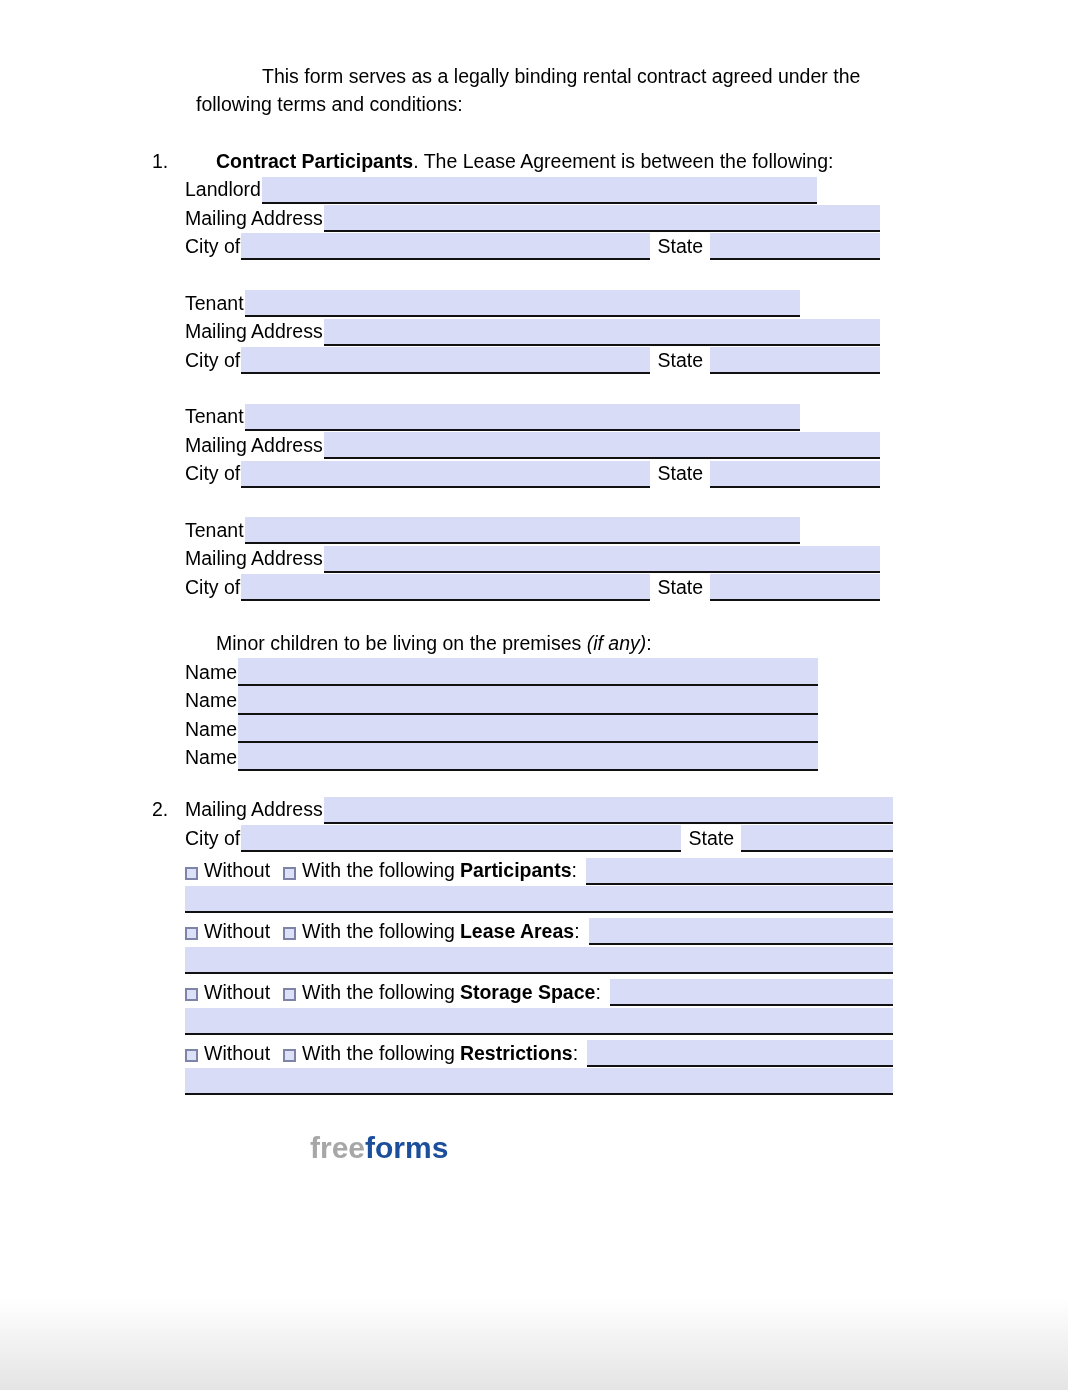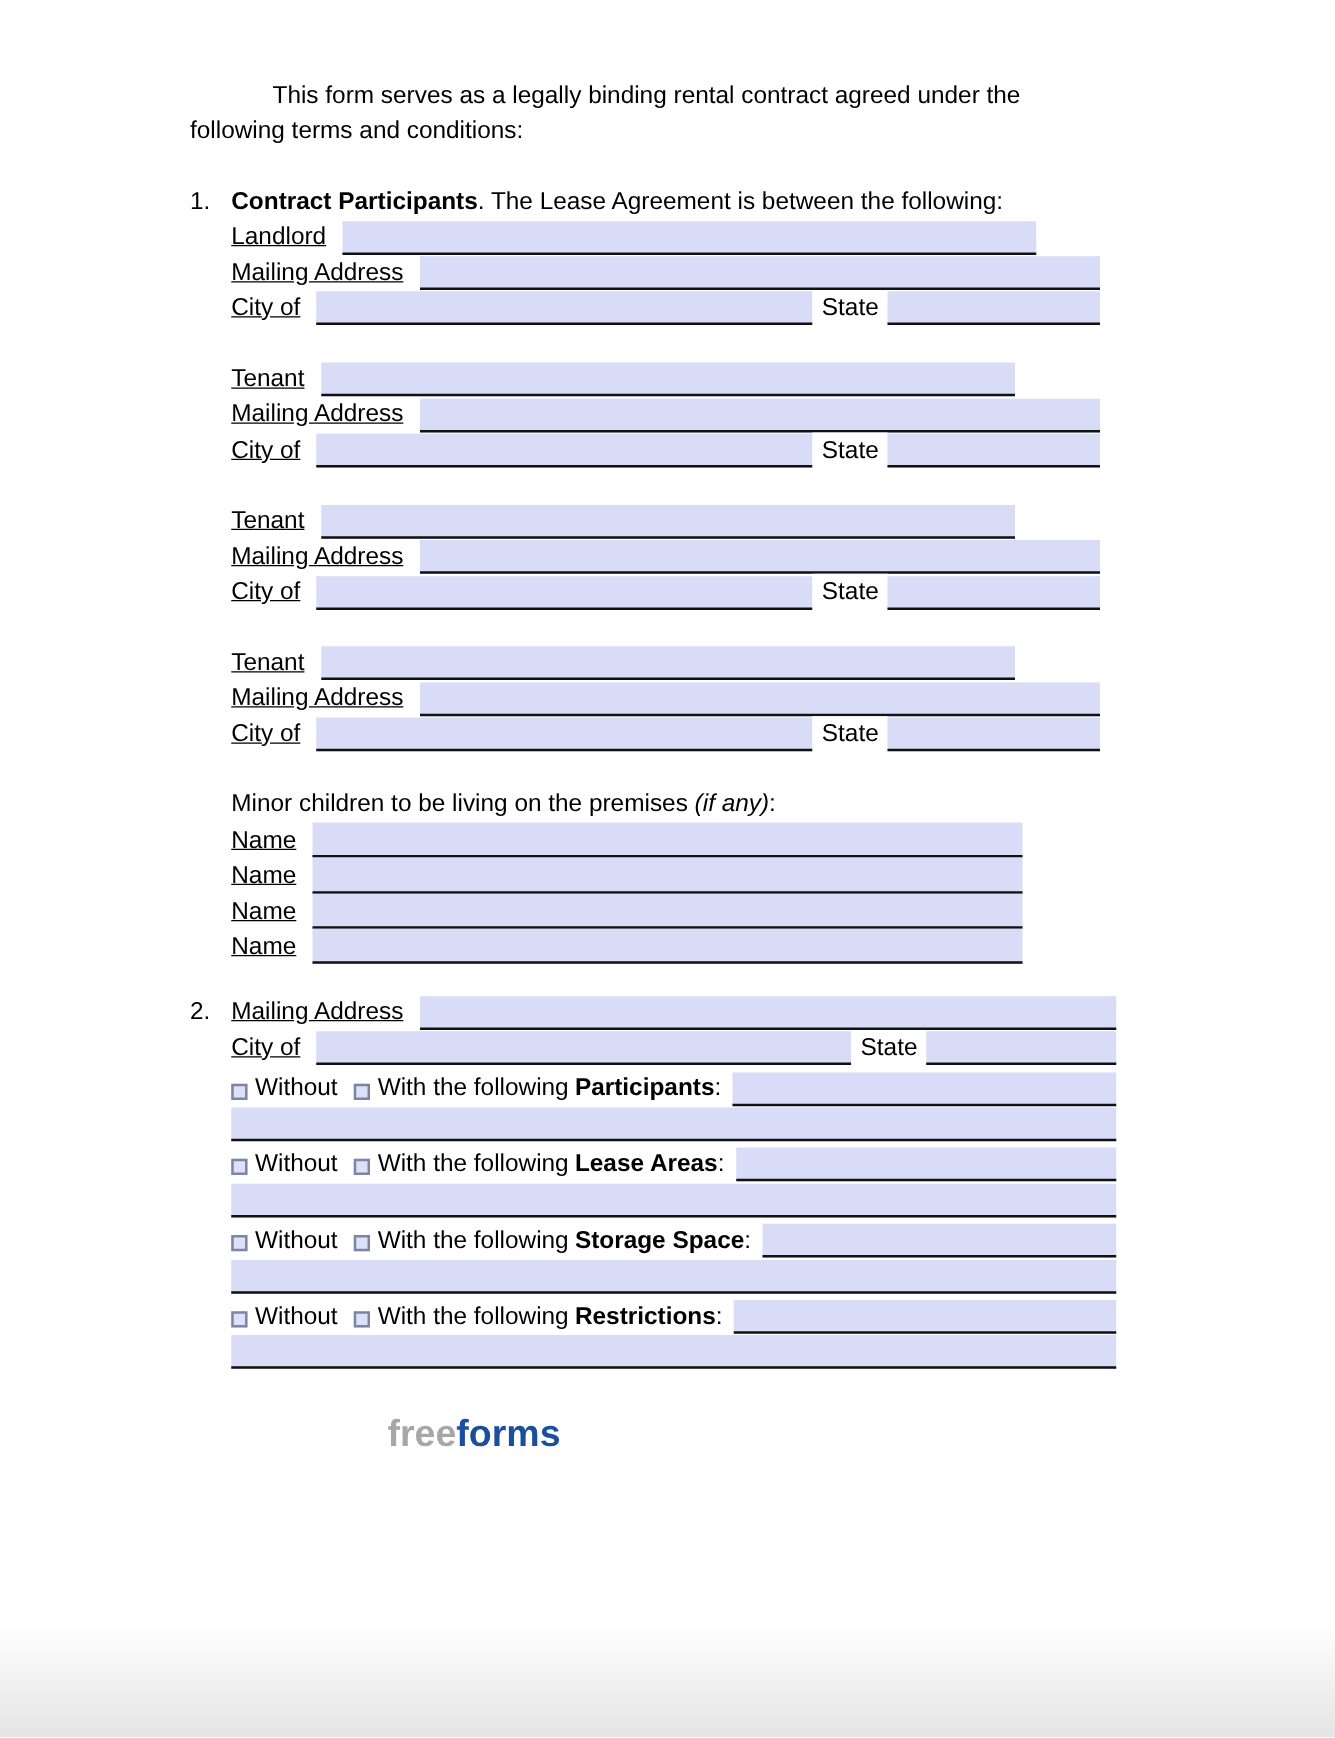--- a/index.html
+++ b/index.html
@@ -19,29 +19,29 @@
     font-family:"Liberation Sans","DejaVu Sans",sans-serif;
     font-size:19.5px;line-height:28.4px;
   }
   .title{
     margin:120px 0 0 0;
     text-align:center;
     font-size:28px;font-weight:bold;line-height:34px;
     letter-spacing:.2px;
   }
   .doc{margin-left:152px;width:741px;}
-  .intro{margin-top:62px;text-indent:66px;}
+  .intro{margin-top:62px;text-indent:66px;margin-left:44px;}
   .item{display:flex;margin-top:28px;}
   .item2{margin-top:24px;}
   .num{width:33px;flex:none;}
   .item-body{flex:1;}
-  .hrow{height:28.4px;white-space:nowrap;}
+  .hrow{height:28.4px;white-space:nowrap;margin-left:31px;}
   .b{font-weight:bold;}
   .frow{display:flex;align-items:flex-end;height:28.4px;}
-  .lbl{white-space:pre;padding-right:13px;flex:none;text-decoration:underline;}
+  .lbl{white-space:pre;padding-right:1px;flex:none;}
   .blank{
     height:27px;background:var(--field-blue);
     border-bottom:2px solid var(--line-black);
     flex:1;
   }
   .w555{width:555px;flex:none;}
   .w695{width:695px;}
   .w633{width:633px;}
   .state-lbl{padding:0 7px;flex:none;background:#fff;text-align:right;}
   .state-blank-s1{flex:none;width:170px;}

